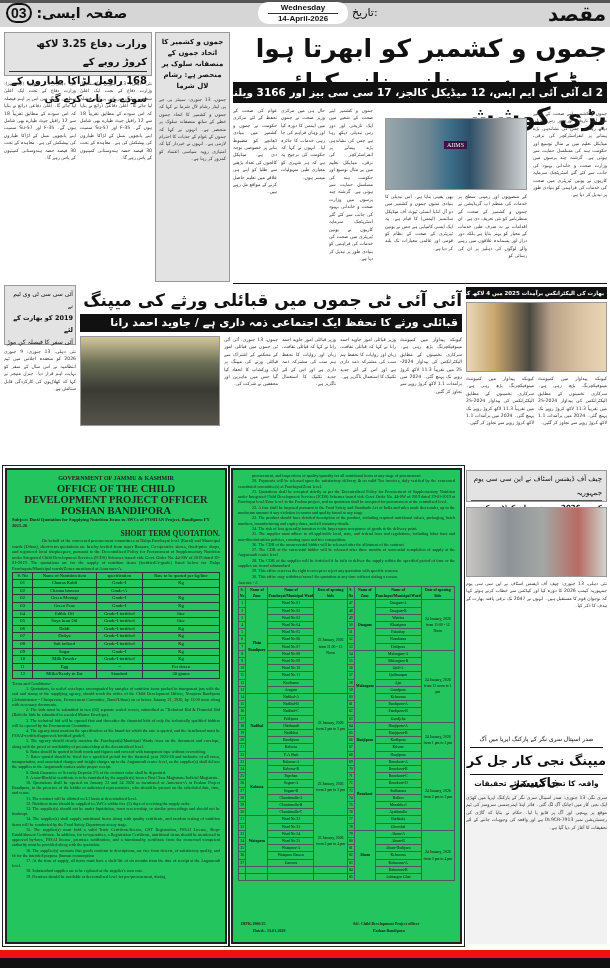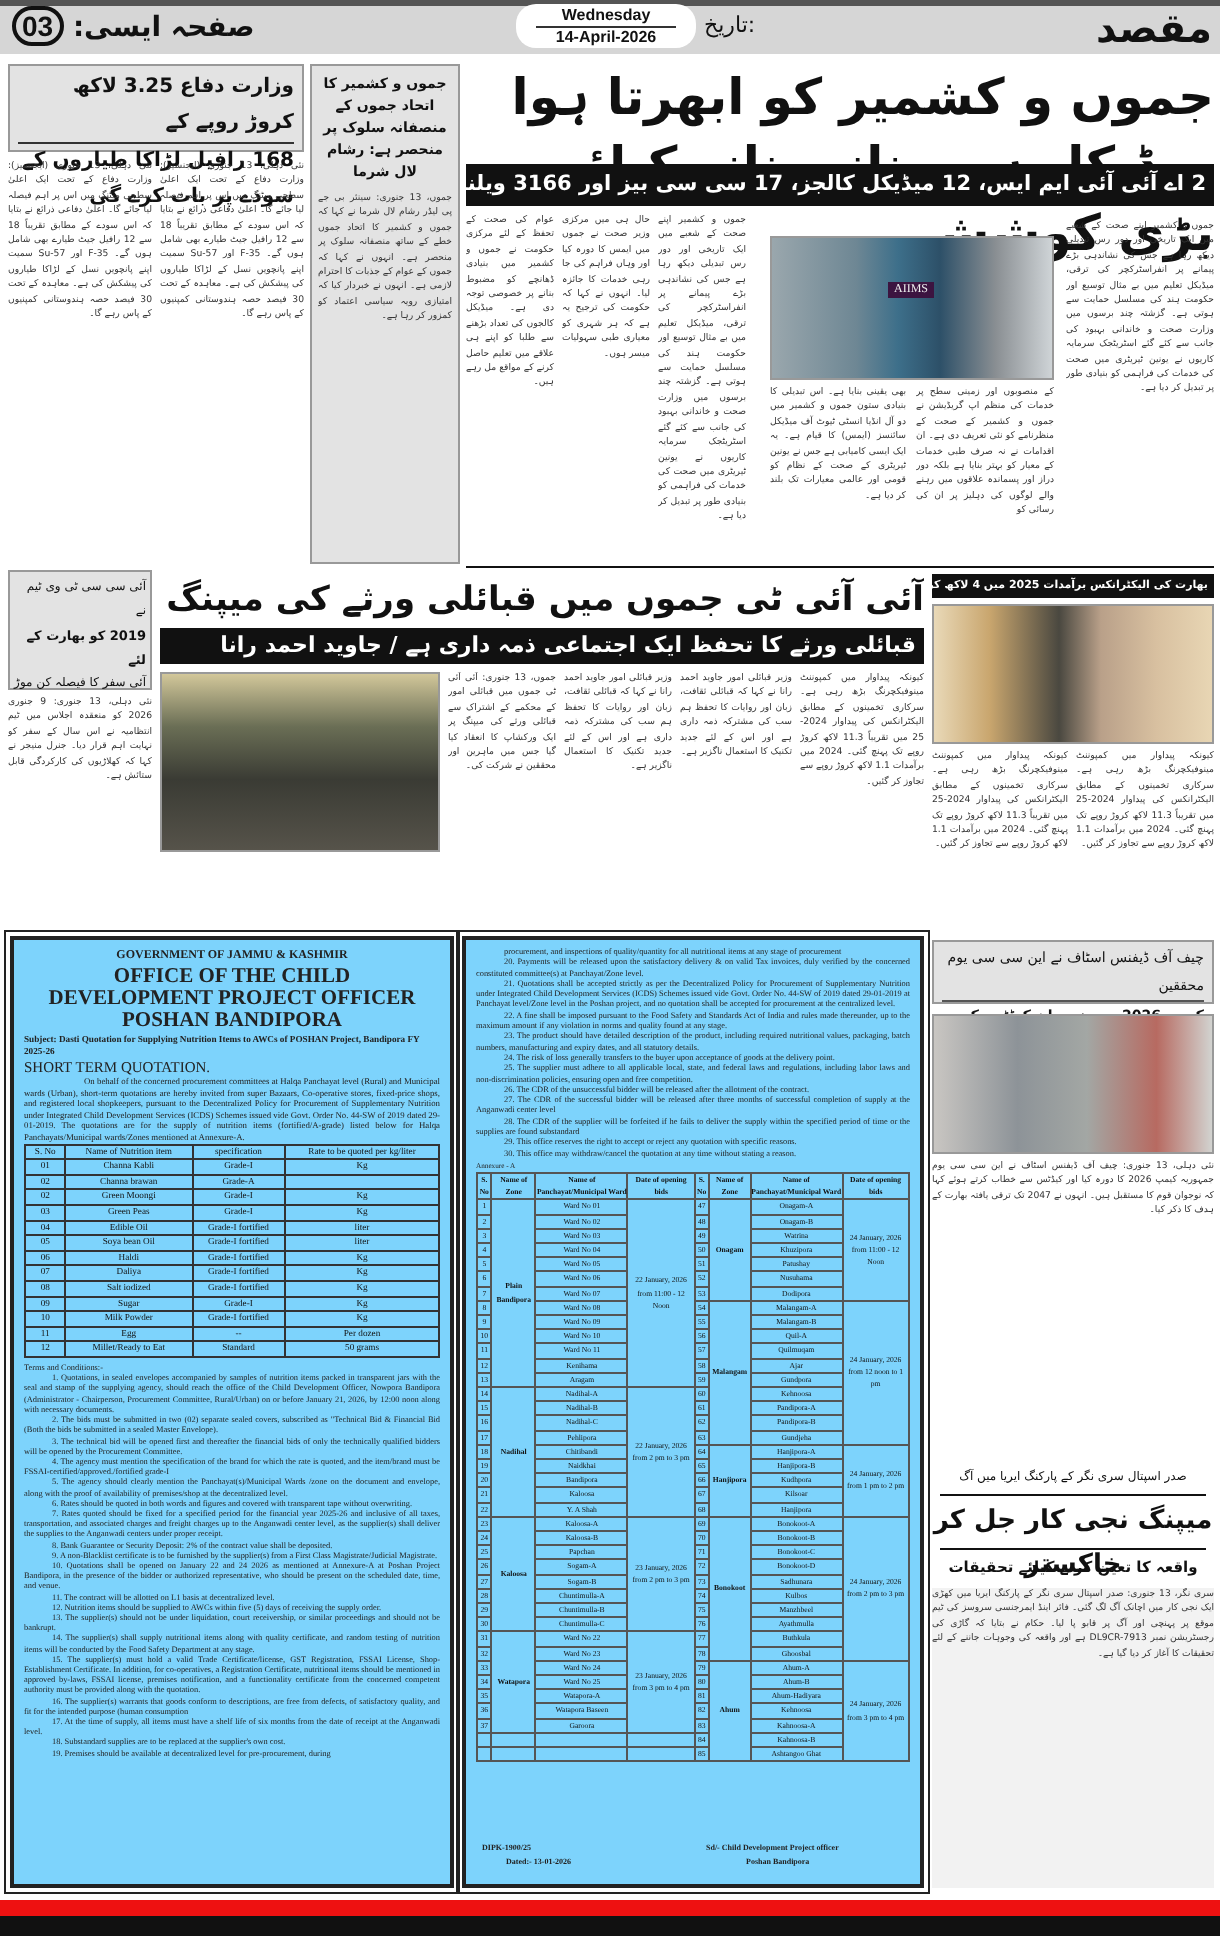--- a/index.html
+++ b/index.html
@@ -11,21 +11,21 @@
 .datebox{left:258px;top:2px;width:90px;height:22px;background:#fff;border-radius:10px;text-align:center;font-family:"Liberation Sans",sans-serif;font-size:8px;font-weight:bold;line-height:10px;padding-top:1px}
 .datebox hr{border:0;border-top:1px solid #333;margin:0 10px}
 .datelbl{left:352px;top:6px;font-size:11px}
 .logo{left:548px;top:2px;font-size:20px;font-weight:bold;direction:rtl}
 .urdu{direction:rtl;text-align:right;font-family:"DejaVu Sans",sans-serif}
 .col{font-size:4.6px;line-height:7.4px;color:#333;overflow:hidden;text-align:justify;direction:rtl}
 .headline{font-size:25px;font-weight:bold;line-height:34px}
 .blackbar{background:#111;color:#fff;font-weight:bold}
 .greybox{background:#e3e3e3;border:1px solid #999}
 .photo{background:linear-gradient(180deg,#e8ecef 0%,#c7b9a4 40%,#6b5e4f 100%);border:1px solid #999}
-.notice{border:2px solid #222;outline:1px solid #222;outline-offset:2px;background:#7dd3fc}
+.notice{border:2px solid #222;outline:1px solid #222;outline-offset:2px;background:#22c55e}
 .serif{font-family:"Liberation Serif",serif;direction:ltr;text-align:left;color:#222}
 table.q{border-collapse:collapse;font-family:"Liberation Serif",serif;font-size:4.6px;width:100%}
 table.q td,table.q th{border:1px solid #333;padding:0 2px;text-align:center;line-height:6.6px;font-weight:normal}
 table.z{border-collapse:collapse;font-family:"Liberation Serif",serif;font-size:3.8px;width:100%}
 table.z td,table.z th{border:1px solid #555;text-align:center;line-height:6.2px}
 .rule{background:#111}
 .footer-red{left:0;top:950px;width:610px;height:8px;background:#e11}
 .footer-blk{left:0;top:958px;width:610px;height:10px;background:#111}
 </style>
 </head>
@@ -83,40 +83,40 @@
 <div class="abs col" style="left:282px;top:336px;width:54px;height:92px">وزیر قبائلی امور جاوید احمد رانا نے کہا کہ قبائلی ثقافت، زبان اور روایات کا تحفظ ہم سب کی مشترکہ ذمہ داری ہے اور اس کے لئے جدید تکنیک کا استعمال ناگزیر ہے۔</div>
 <div class="abs col" style="left:340px;top:336px;width:56px;height:92px">وزیر قبائلی امور جاوید احمد رانا نے کہا کہ قبائلی ثقافت، زبان اور روایات کا تحفظ ہم سب کی مشترکہ ذمہ داری ہے اور اس کے لئے جدید تکنیک کا استعمال ناگزیر ہے۔</div>
 <div class="abs col" style="left:400px;top:336px;width:62px;height:92px">کیونکہ پیداوار میں کمپوننٹ مینوفیکچرنگ بڑھ رہی ہے۔ سرکاری تخمینوں کے مطابق الیکٹرانکس کی پیداوار 2024-25 میں تقریباً 11.3 لاکھ کروڑ روپے تک پہنچ گئی۔ 2024 میں برآمدات 1.1 لاکھ کروڑ روپے سے تجاوز کر گئیں۔</div>
 
 <div class="abs blackbar urdu" style="left:466px;top:287px;width:141px;height:12px;font-size:5.5px;line-height:12px;padding:0 3px;white-space:nowrap;overflow:hidden">بھارت کی الیکٹرانکس برآمدات 2025 میں 4 لاکھ کروڑ روپے سے تجاوز کر گئیں: اشونی ویشنو</div>
 <div class="abs photo" style="left:466px;top:302px;width:141px;height:70px;background:linear-gradient(90deg,#e9d9b8 0%,#c9a66e 20%,#4a4840 45%,#b9a089 60%,#d8c0a0 80%,#e8d6b4 100%)"></div>
 <div class="abs col" style="left:466px;top:375px;width:68px;height:55px">کیونکہ پیداوار میں کمپوننٹ مینوفیکچرنگ بڑھ رہی ہے۔ سرکاری تخمینوں کے مطابق الیکٹرانکس کی پیداوار 2024-25 میں تقریباً 11.3 لاکھ کروڑ روپے تک پہنچ گئی۔ 2024 میں برآمدات 1.1 لاکھ کروڑ روپے سے تجاوز کر گئیں۔</div>
 <div class="abs col" style="left:538px;top:375px;width:69px;height:55px">کیونکہ پیداوار میں کمپوننٹ مینوفیکچرنگ بڑھ رہی ہے۔ سرکاری تخمینوں کے مطابق الیکٹرانکس کی پیداوار 2024-25 میں تقریباً 11.3 لاکھ کروڑ روپے تک پہنچ گئی۔ 2024 میں برآمدات 1.1 لاکھ کروڑ روپے سے تجاوز کر گئیں۔</div>
 
 <div class="abs greybox urdu" style="left:466px;top:470px;width:141px;height:32px;padding:1px 4px">
-  <div style="font-size:7px;line-height:14px;border-bottom:1px solid #555">چیف آف ڈیفنس اسٹاف نے این سی سی یوم محققین</div>
+  <div style="font-size:7px;line-height:14px;border-bottom:1px solid #555">چیف آف ڈیفنس اسٹاف نے این سی سی یوم جمہوریہ</div>
   <div style="font-size:7px;line-height:14px;font-weight:bold">کیمپ 2026 میں نوجوان کیڈٹس کی حوصلہ افزائی کی</div>
 </div>
 <div class="abs photo" style="left:466px;top:507px;width:141px;height:70px;background:linear-gradient(90deg,#c9c6c2 0%,#8d9398 30%,#a3a7a4 55%,#b76a61 80%,#d2d3d0 100%)"></div>
 <div class="abs col" style="left:466px;top:580px;width:141px;height:145px">نئی دہلی، 13 جنوری: چیف آف ڈیفنس اسٹاف نے این سی سی یوم جمہوریہ کیمپ 2026 کا دورہ کیا اور کیڈٹس سے خطاب کرتے ہوئے کہا کہ نوجوان قوم کا مستقبل ہیں۔ انہوں نے 2047 تک ترقی یافتہ بھارت کے ہدف کا ذکر کیا۔</div>
 
 <div class="abs urdu" style="left:466px;top:733px;width:141px;font-size:6px;line-height:12px;text-align:center">صدر اسپتال سری نگر کے پارکنگ ایریا میں آگ</div>
 <div class="abs rule" style="left:470px;top:747px;width:133px;height:1px"></div>
 <div class="abs urdu" style="left:466px;top:750px;width:141px;font-size:13px;font-weight:bold;line-height:22px;text-align:center">میپنگ نجی کار جل کر خاکستر</div>
 <div class="abs rule" style="left:470px;top:774px;width:133px;height:1px"></div>
 <div class="abs urdu" style="left:466px;top:777px;width:141px;font-size:7.5px;font-weight:bold;line-height:14px;text-align:center">واقعہ کا تعین کرنے کیلئے تحقیقات شروع: حکام</div>
 <div class="abs col" style="left:466px;top:794px;width:141px;height:150px;background:#f2f2f2">سری نگر، 13 جنوری: صدر اسپتال سری نگر کے پارکنگ ایریا میں کھڑی ایک نجی کار میں اچانک آگ لگ گئی۔ فائر اینڈ ایمرجنسی سروسز کی ٹیم موقع پر پہنچی اور آگ پر قابو پا لیا۔ حکام نے بتایا کہ گاڑی کی رجسٹریشن نمبر DL9CR-7913 ہے اور واقعہ کی وجوہات جاننے کے لئے تحقیقات کا آغاز کر دیا گیا ہے۔</div>
 
 <div class="abs notice" style="left:5px;top:468px;width:222px;height:476px;padding:4px 5px">
   <div class="serif" style="text-align:center;font-weight:bold;font-size:6px;line-height:9px">GOVERNMENT OF JAMMU &amp; KASHMIR</div>
   <div class="serif" style="text-align:center;font-weight:bold;font-size:10.5px;line-height:11px">OFFICE OF THE CHILD</div>
   <div class="serif" style="text-align:center;font-weight:bold;font-size:10.5px;line-height:11px">DEVELOPMENT PROJECT OFFICER</div>
   <div class="serif" style="text-align:center;font-weight:bold;font-size:10.5px;line-height:12px">POSHAN BANDIPORA</div>
   <div class="serif" style="font-weight:bold;font-size:4.6px;line-height:6px">Subject: Dasti Quotation for Supplying Nutrition Items to AWCs of POSHAN Project, Bandipora FY 2025-26</div>
-  <div class="serif" style="text-align:left;font-weight:normal;font-size:7.5px;line-height:9px">SHORT TERM QUOTATION.</div>
+  <div class="serif" style="text-align:right;font-weight:bold;font-size:7.5px;line-height:9px">SHORT TERM QUOTATION.</div>
   <div class="serif" style="font-size:4.4px;line-height:5.6px;text-indent:30px;text-align:justify">On behalf of the concerned procurement committees at Halqa Panchayat level (Rural) and Municipal wards (Urban), short-term quotations are hereby invited from super Bazaars, Co-operative stores, fixed-price shops, and registered local shopkeepers, pursuant to the Decentralized Policy for Procurement of Supplementary Nutrition under Integrated Child Development Services (ICDS) Schemes issued vide Govt. Order No. 44-SW of 2019 dated 29-01-2019. The quotations are for the supply of nutrition items (fortified/A-grade) listed below for Halqa Panchayats/Municipal wards/Zones mentioned at Annexure-A.</div>
   <table class="q">
     <thead>
         <tr>
       <th>S. No</th>
       <th>Name of Nutrition item</th>
       <th>specification</th>
       <th>Rate to be quoted per kg/liter</th>
     </tr>
       </thead>

